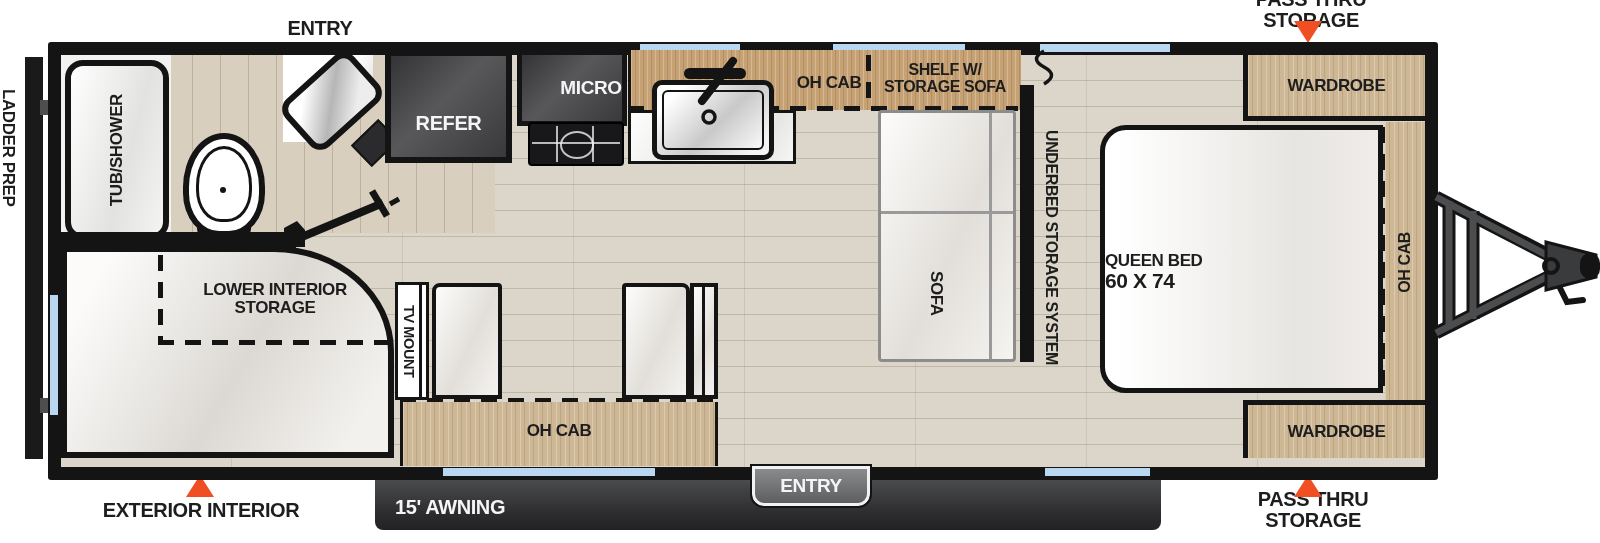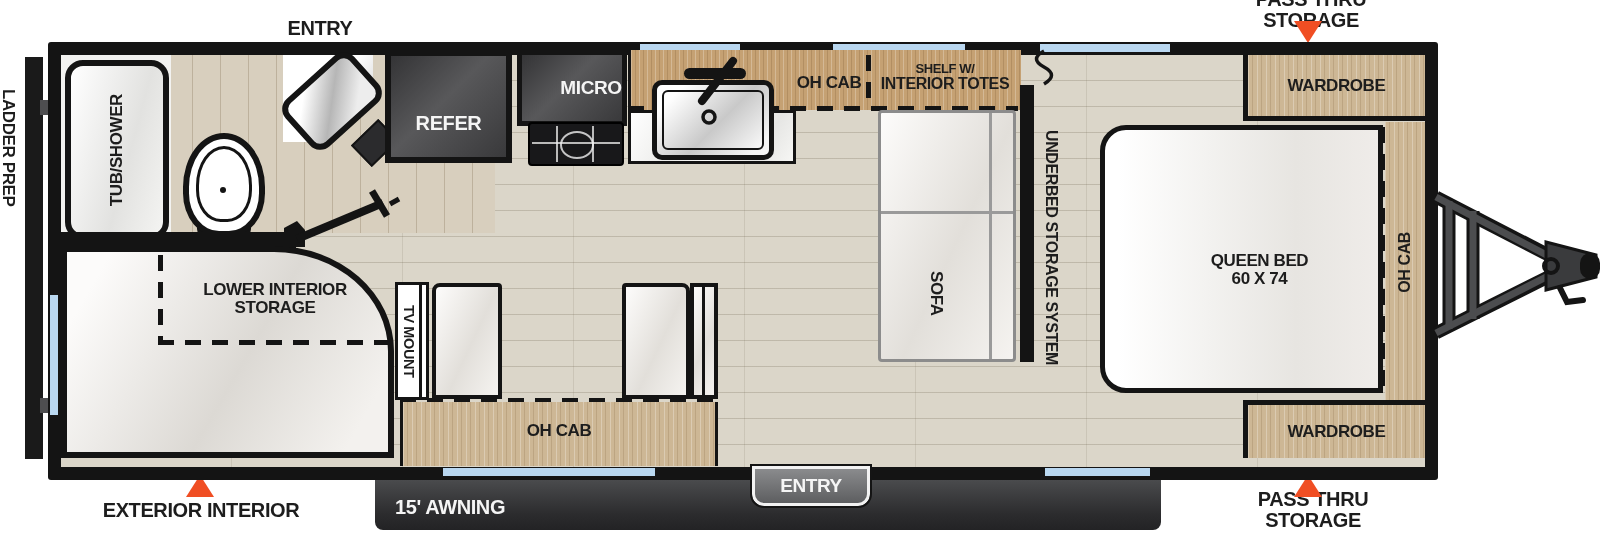--- a/index.html
+++ b/index.html
@@ -99,22 +99,22 @@
     <div class="abs" style="left:62px;top:2px;width:2px;bottom:2px;background:rgba(240,240,240,.75);"></div>
     <div class="abs" style="left:2px;top:18px;right:2px;height:2px;background:rgba(240,240,240,.75);"></div>
     <div class="abs" style="left:30px;top:7px;width:30px;height:24px;border:2.5px solid rgba(240,240,240,.8);border-radius:50%;"></div>
   </div>
 
   <div class="abs wood2" style="left:628px;top:50px;width:390px;height:60px;border-left:3px solid #141414;"></div>
   <div class="abs dashh" style="left:628px;top:106px;width:390px;"></div>
   <div class="abs dashv" style="left:866px;top:55px;height:52px;"></div>
   <div class="abs lbl ctr" style="left:790px;top:74px;width:78px;height:18px;font-size:17px;">OH CAB</div>
   <div class="abs" style="left:872px;top:62px;width:146px;text-align:center;">
-    <div class="lbl" style="font-size:13px;">SHELF W/</div>
-    <div class="lbl" style="font-size:16px;">INTERIOR TOTES</div>
+    <div class="lbl" style="font-size:16px;">SHELF W/</div>
+    <div class="lbl" style="font-size:16px;">STORAGE SOFA</div>
   </div>
 
   <div class="abs marble" style="left:628px;top:110px;width:168px;height:54px;border:3px solid #141414;box-sizing:border-box;"></div>
   <div class="abs" style="left:652px;top:80px;width:112px;height:70px;border:5px solid #141414;border-radius:10px;
        background:linear-gradient(135deg,#ffffff 15%,#c9c9c9 55%,#f6f6f6 90%);">
     <div class="abs" style="left:5px;top:5px;right:5px;bottom:5px;border:2.5px solid #141414;border-radius:6px;"></div>
   </div>
 
   <div class="abs soft" style="left:878px;top:110px;width:138px;height:252px;border:3px solid #8c8c8c;border-radius:4px;box-sizing:border-box;">
     <div class="abs" style="left:0;top:98px;right:0;height:2.5px;background:#9a9a9a;"></div>
@@ -123,23 +123,23 @@
       <span class="lbl" style="font-size:17px;">SOFA</span>
     </div>
   </div>
   <div class="abs wall" style="left:1020px;top:85px;width:14px;height:277px;"></div>
   <div class="abs ctr vcw" style="left:1036px;top:100px;width:30px;height:295px;">
     <span class="lbl" style="font-size:16px;">UNDERBED STORAGE SYSTEM</span>
   </div>
 
   <div class="abs" style="left:1100px;top:125px;width:283px;height:268px;border:5px solid #141414;border-radius:26px 0 0 26px;
        background:linear-gradient(90deg,#ffffff 5%,#e7e5e1 70%,#efece9);box-sizing:border-box;">
-    <div class="abs" style="left:0;right:0;top:122px;text-align:center;margin-left:36px;">
+    <div class="abs" style="left:0;right:0;top:122px;text-align:left;">
       <div class="lbl" style="font-size:17px;">QUEEN BED</div>
-      <div class="lbl" style="font-size:17px;">60 X 74</div>
+      <div class="lbl" style="font-size:21px;">60 X 74</div>
     </div>
   </div>
   <div class="abs dashv" style="left:1380px;top:127px;height:268px;"></div>
   <div class="abs wood ctr" style="left:1385px;top:122px;width:40px;height:280px;">
     <span class="lbl vccw" style="font-size:16px;">OH CAB</span>
   </div>
   <div class="abs wood ctr" style="left:1243px;top:55px;width:182px;height:66px;border-left:5px solid #141414;border-bottom:5px solid #141414;box-sizing:border-box;">
     <span class="lbl" style="font-size:17px;">WARDROBE</span>
   </div>
   <div class="abs wood ctr" style="left:1243px;top:400px;width:182px;height:58px;border-left:5px solid #141414;border-top:5px solid #141414;box-sizing:border-box;">

